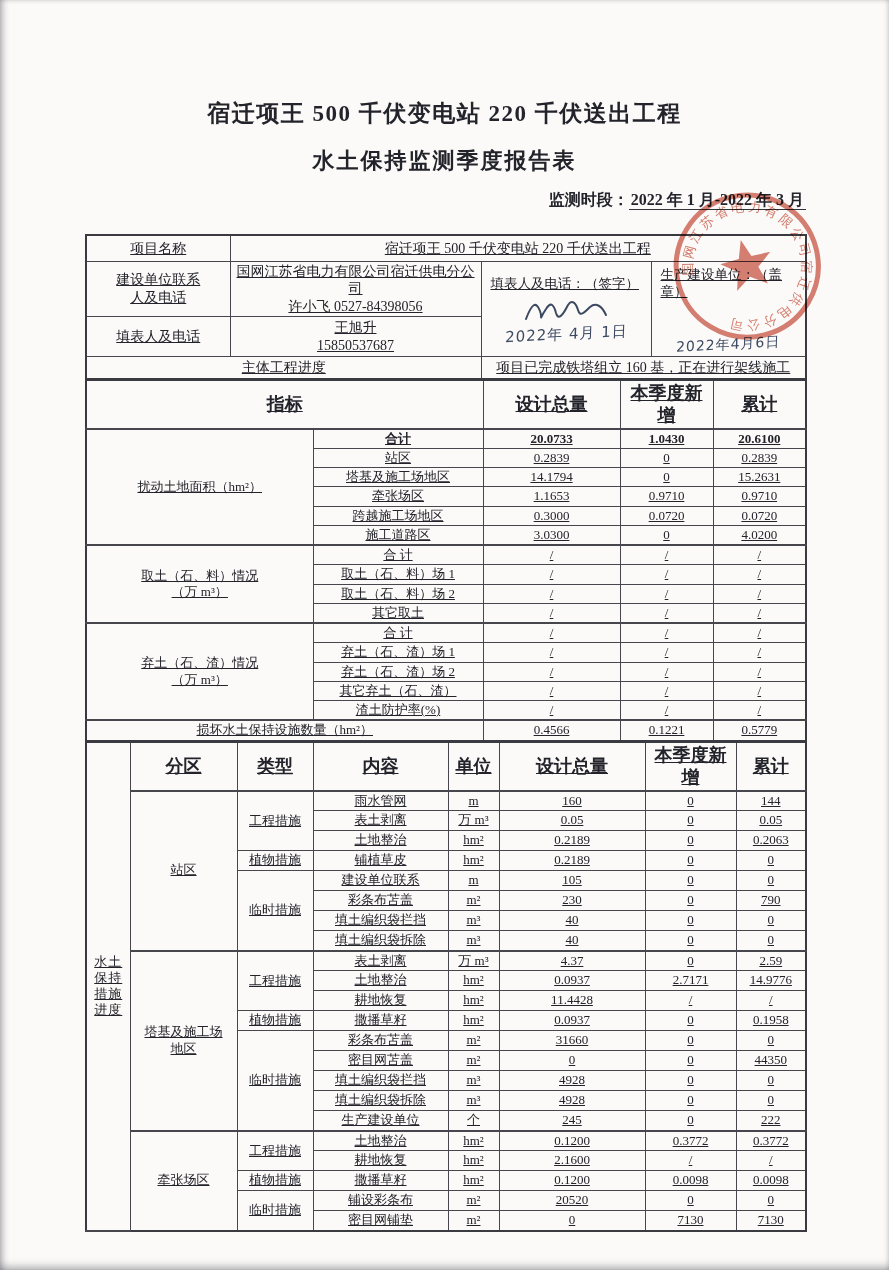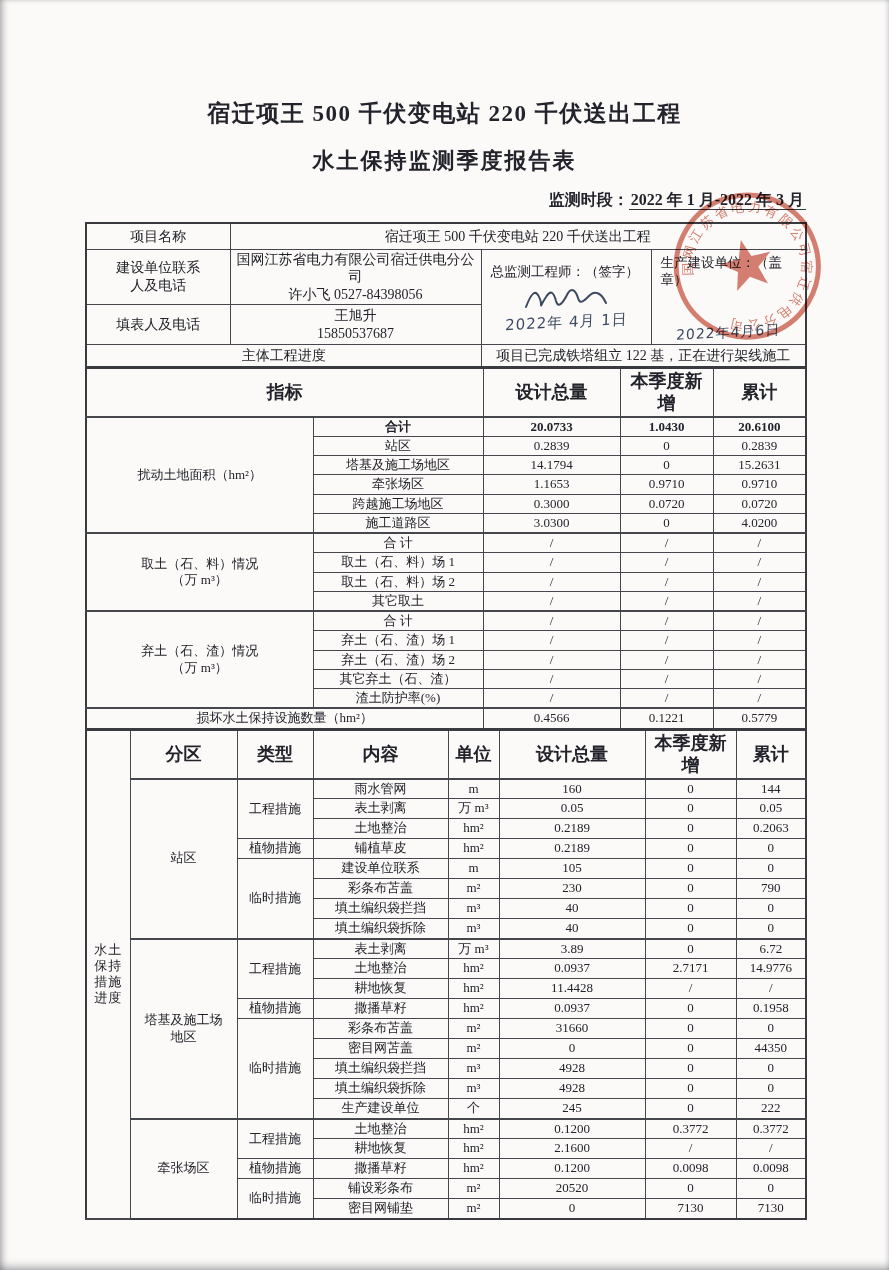--- a/index.html
+++ b/index.html
@@ -17,21 +17,21 @@
                inset 0 4px 5px -4px rgba(60,60,70,.15);
   }
   .title1{position:absolute;top:98px;left:0;width:889px;text-align:center;
     font-size:23px;font-weight:bold;letter-spacing:1.5px;}
   .title2{position:absolute;top:146px;left:0;width:889px;text-align:center;
     font-size:22px;font-weight:bold;letter-spacing:2px;}
   .period{position:absolute;top:190px;left:0;width:806px;text-align:right;
     font-size:16px;font-weight:bold;}
   .period .u{border-bottom:1.5px solid #33333a;padding:0 2px 1px 2px;font-weight:bold;}
 
-  .sheet{position:absolute;left:85px;top:222px;width:632px;}
+  .sheet{position:absolute;left:85px;top:234px;width:632px;text-decoration:underline;}
   table.tbl{border-collapse:collapse;table-layout:fixed;width:720px;
     border:2px solid #3a3a41;}
   table.tbl + table.tbl{margin-top:-1px;}
   .tbl td,.tbl th{border:1px solid #46464d;text-align:center;vertical-align:middle;
     font-size:13px;padding:1px 3px;line-height:1.25;overflow:hidden;}
   .tbl th{font-weight:bold;font-size:18px;}
   .pre{white-space:pre-line;}
   .b{font-weight:bold;}
   .info td{font-size:14px;}
   .info .r1{height:26px;}
@@ -77,41 +77,41 @@
         <tr class="r1">
       <td>项目名称</td>
       <td colspan="3">宿迁项王 500 千伏变电站 220 千伏送出工程</td>
     </tr>
     <tr class="r2">
       <td class="pre">建设单位联系
 人及电话</td>
       <td class="pre">国网江苏省电力有限公司宿迁供电分公司
 许小飞 0527-84398056</td>
       <td rowspan="2" class="signcell">
-        <div class="cellhead">总监测工程师：（签字）</div>
+        <div class="cellhead">填表人及电话：（签字）</div>
         <div class="sigwrap">
           <svg class="sig" width="96" height="28" viewBox="0 0 96 28">
             <path d="M8,22 C14,6 18,4 22,14 C25,22 20,24 28,12 C33,4 36,8 38,16 C40,23 44,20 50,8 C54,2 58,6 60,13 C62,20 66,16 72,10 C78,5 84,9 88,18" fill="none" stroke="#3c4961" stroke-width="2" stroke-linecap="round"></path>
           </svg>
           <span class="hand">2022年 4月 1日</span>
         </div>
       </td>
       <td rowspan="2" class="stampcell">
         <div class="cellhead">生产建设单位：（盖章）</div>
         <span class="hand">2022年4月6日</span>
       </td>
     </tr>
     <tr class="r3">
       <td>填表人及电话</td>
       <td class="pre">王旭升
 15850537687</td>
     </tr>
     <tr class="r4">
       <td colspan="2">主体工程进度</td>
-      <td colspan="2">项目已完成铁塔组立 122 基，正在进行架线施工</td>
+      <td colspan="2">项目已完成铁塔组立 160 基，正在进行架线施工</td>
     </tr>
   </tbody>
     </table>
 
   <table class="tbl ind">
     <colgroup>
         <col style="width:227px">
         <col style="width:170px">
         <col style="width:137px">
         <col style="width:93px">
@@ -314,23 +314,23 @@
           <td>40</td>
           <td>0</td>
           <td>0</td>
         </tr>
         <tr class="sep">
           <td class="zone" rowspan="9">塔基及施工场
 地区</td>
           <td class="type" rowspan="3">工程措施</td>
           <td>表土剥离</td>
           <td>万 m³</td>
-          <td>3.89</td>
-          <td>0</td>
-          <td>6.72</td>
+          <td>4.37</td>
+          <td>0</td>
+          <td>2.59</td>
         </tr>
         <tr>
           <td>土地整治</td>
           <td>hm²</td>
           <td>0.0937</td>
           <td>2.7171</td>
           <td>14.9776</td>
         </tr>
         <tr>
           <td>耕地恢复</td>

